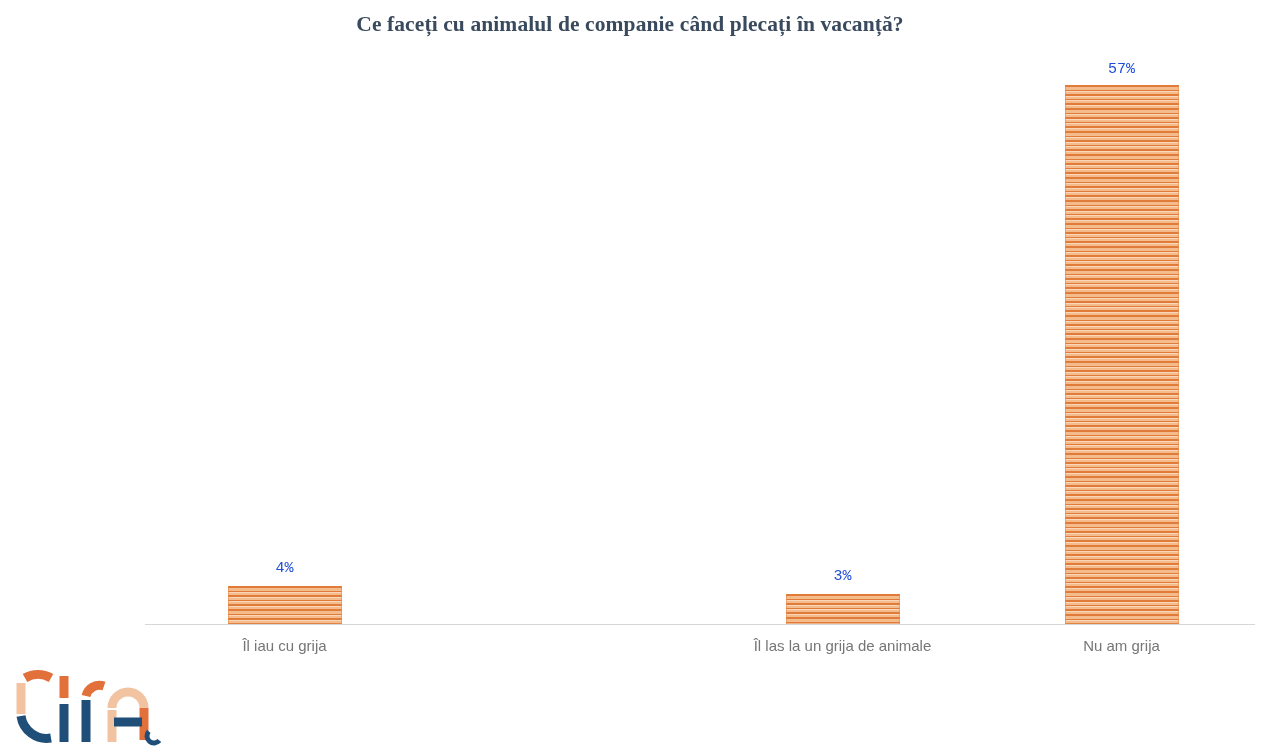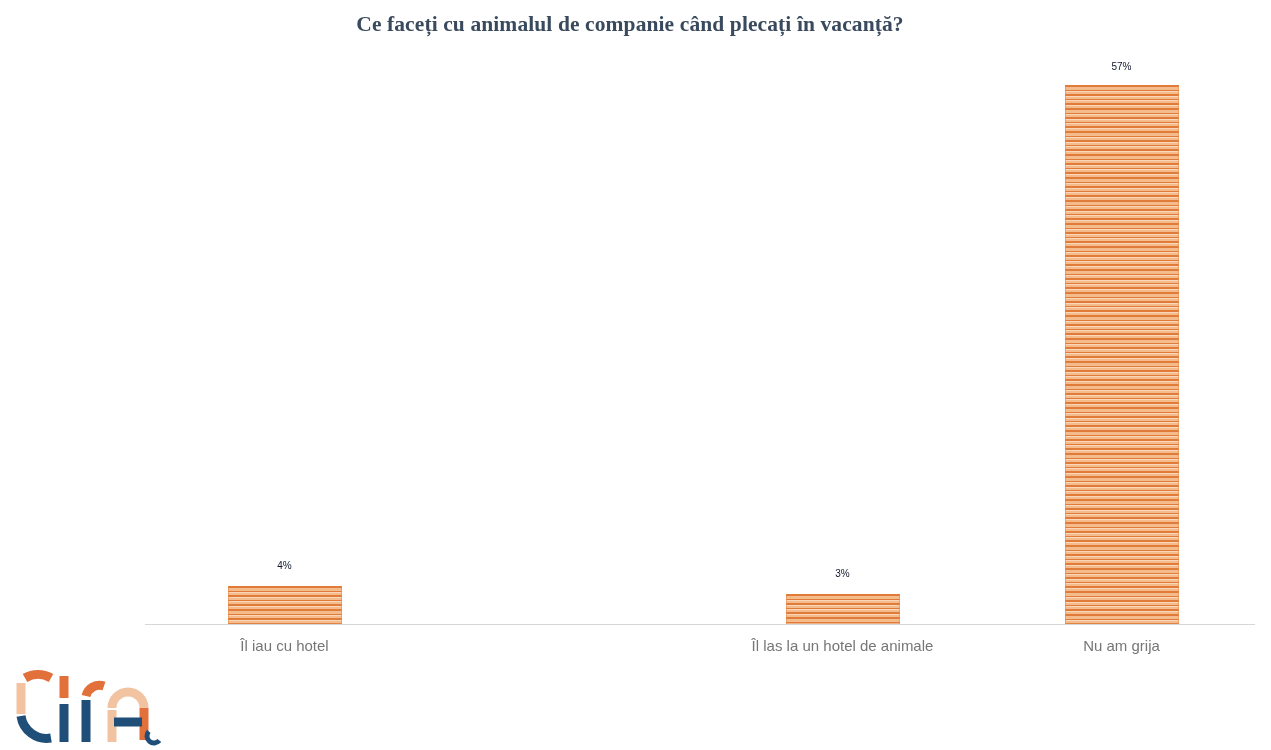--- a/index.html
+++ b/index.html
@@ -89,24 +89,24 @@
     top: 0;
     width: 100%;
     height: 1.4px;
     background: #e07b39;
   }
 
   .data-label {
     position: absolute;
     left: 50%;
     transform: translateX(-50%);
-    font-size: 10px;
-    color: #0f172a;
+    font-size: 15px;
+    color: #1d4ed8;
     white-space: nowrap;
-    font-family: Liberation Sans, sans-serif;
+    font-family: Liberation Mono, monospace;
   }
 
   .cat-label {
     position: absolute;
     top: 637px;
     left: 50%;
     transform: translateX(-50%);
     font-size: 15px;
     color: #767676;
     white-space: nowrap;
@@ -131,30 +131,30 @@
 
   <div class="plot-area">
 
     <div class="axis-line"></div>
 
     <div class="bar-group" style="left:145px; width:279px;">
       <div class="data-label" style="top:560px;">4%</div>
       <div class="bar" style="height:38px;">
         <div class="bar-top-edge"></div>
       </div>
-      <div class="cat-label">Îl iau cu hotel</div>
+      <div class="cat-label">Îl iau cu grija</div>
     </div>
 
 
     <div class="bar-group" style="left:703px; width:279px;">
       <div class="data-label" style="top:568px;">3%</div>
       <div class="bar" style="height:30px;">
         <div class="bar-top-edge"></div>
       </div>
-      <div class="cat-label">Îl las la un hotel de animale</div>
+      <div class="cat-label">Îl las la un grija de animale</div>
     </div>
 
     <div class="bar-group" style="left:982px; width:279px;">
       <div class="data-label" style="top:61px;">57%</div>
       <div class="bar" style="height:539px;">
         <div class="bar-top-edge"></div>
       </div>
       <div class="cat-label">Nu am grija</div>
     </div>
 

